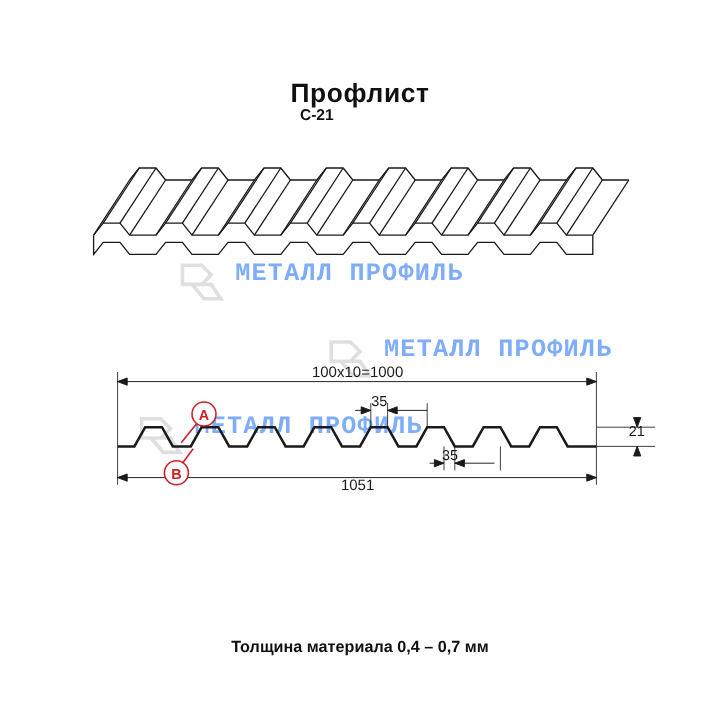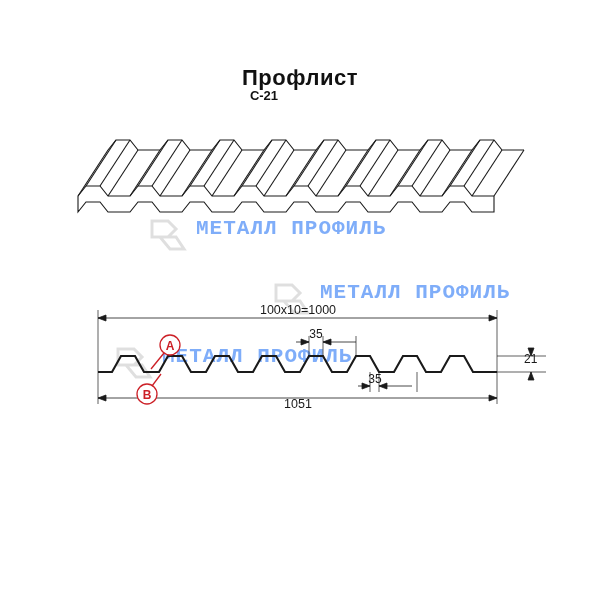--- a/index.html
+++ b/index.html
@@ -221,14 +221,15 @@
     <text x="298" y="314" text-anchor="middle" font-family="Liberation Sans, sans-serif" font-size="12.5" fill="#1a1a1a">100х10=1000</text>
     <text x="316" y="338" text-anchor="middle" font-family="Liberation Sans, sans-serif" font-size="12" fill="#1a1a1a">35</text>
     <text x="298" y="408" text-anchor="middle" font-family="Liberation Sans, sans-serif" font-size="12.5" fill="#1a1a1a">1051</text>
     <text x="375" y="383" text-anchor="middle" font-family="Liberation Sans, sans-serif" font-size="12" fill="#1a1a1a">35</text>
     <text x="524" y="363" text-anchor="start" font-family="Liberation Sans, sans-serif" font-size="12" fill="#1a1a1a">21</text>
 
     <text x="170" y="350" text-anchor="middle" font-family="Liberation Sans, sans-serif" font-size="12" font-weight="bold" fill="#cc2027">A</text>
     <text x="147" y="399" text-anchor="middle" font-family="Liberation Sans, sans-serif" font-size="12" font-weight="bold" fill="#cc2027">B</text>
   </svg>
 
+  <div class="footer-note">Толщина материала 0,4 – 0,7 мм</div>
 
 </div>
 
 </body></html>

